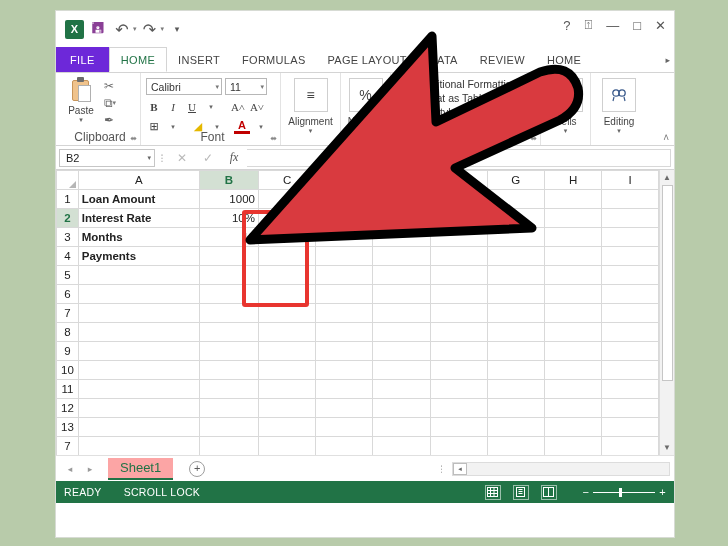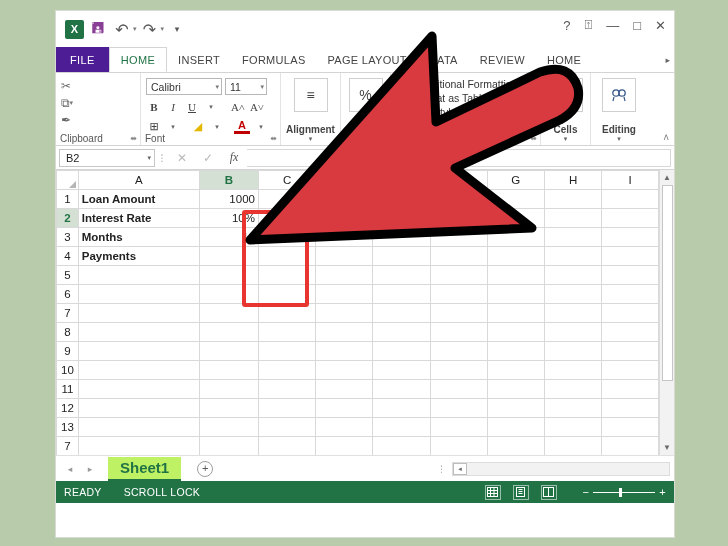--- a/index.html
+++ b/index.html
@@ -53,21 +53,21 @@
     font-size: 13px; color: #555;
   }
   .win-btns span { cursor: default; }
 
   
   .ribbon-tabs {
     height: 25px; display: flex; align-items: stretch;
     background: #fff; position: relative;
   }
   .tab-file {
-    background: #4c1d95; color: #fff;
+    background: #6d28d9; color: #fff;
     font-size: 11px; letter-spacing: .4px;
     padding: 0 14px; display: flex; align-items: center;
   }
   .tab {
     font-size: 11px; color: #444; letter-spacing: .3px;
     padding: 0 11px; display: flex; align-items: center;
     white-space: nowrap;
   }
   .tab.active {
     color: #217346; background: #fff;
@@ -86,21 +86,21 @@
     display: flex; position: relative;
   }
   .rgroup {
     position: relative; height: 100%;
     border-right: 1px solid #e3e3e3;
     padding: 2px 5px 0 5px;
     display: flex; flex-direction: column;
   }
   .rgroup-label {
     position: absolute; bottom: 1px; left: 4px; right: 0;
-    text-align: left; font-size: 10px; color: #555;
+    text-align: center; font-size: 12px; color: #555;
   }
   .rgroup-launch {
     position: absolute; bottom: 2px; right: 3px;
     font-size: 8px; color: #888;
   }
   .rrow { display: flex; align-items: center; gap: 3px; }
 
   .paste-col { display: flex; flex-direction: column; align-items: center;
                width: 40px; padding-top: 2px; }
   .paste-ico { width: 26px; height: 28px; position: relative; }
@@ -129,21 +129,21 @@
   .fbtn.b { font-weight: bold; font-family: "Liberation Serif", serif; }
   .fbtn.i { font-style: italic; font-family: "Liberation Serif", serif; }
   .fbtn.u { text-decoration: underline; font-family: "Liberation Serif", serif; }
 
   .bigbtn {
     width: 34px; height: 34px; border: 1px solid #cfcfcf; background: #fff;
     display: flex; align-items: center; justify-content: center;
     font-size: 14px; color: #444;
   }
   .bigbtn-col { display:flex; flex-direction:column; align-items:center; padding-top:3px;}
-  .bigbtn-txt { font-size: 10px; color: #444; margin-top: 12px; font-weight: bold; }
+  .bigbtn-txt { font-size: 10px; color: #444; margin-top: 4px; }
   .bigbtn-caret { font-size: 7px; color: #666; }
 
   .styles-list { display: flex; flex-direction: column; gap: 2px; padding-top: 3px; }
   .style-row { font-size: 10.5px; color: #333; display: flex; align-items: center; gap: 3px; }
   .mini-sq { width: 13px; height: 12px; border: 1px solid #bbb; background:#fff; }
 
   .ribbon-collapse {
     position: absolute; right: 5px; bottom: 2px;
     font-size: 10px; color: #777;
   }
@@ -212,24 +212,24 @@
               justify-content:center; font-size: 8px; color: #6b6b6b; }
   .vs-thumb { width: 11px; background: #ffffff; border: 1px solid #c6c6c6; }
 
   
   .tabbar {
     height: 26px; background: #fff; display: flex; align-items: center;
     padding: 0 4px; border-top: 1px solid #e0e0e0;
   }
   .nav-arrow { width: 20px; text-align: center; font-size: 9px; color: #9a9a9a; }
   .sheet-tab {
-    font-size: 15px; font-weight: bold; color: #217346;
+    font-size: 13px; font-weight: normal; color: #217346;
     padding: 2px 12px 3px 12px;
     border-bottom: 2px solid #217346;
-    background: #bef264;
+    background: #fca5a5;
     margin-left: 8px;
   }
   .add-sheet {
     width: 16px; height: 16px; border: 1px solid #9e9e9e; border-radius: 50%;
     font-size: 11px; color: #5a5a5a; display:flex; align-items:center;
     justify-content:center; margin-left: 16px; line-height: 1;
   }
   .tabbar-dots { margin-left: auto; color: #999; font-size: 9px; padding: 0 6px; }
   .hscroll {
     width: 218px; height: 14px; background: #f2f2f2;
@@ -319,20 +319,29 @@
       <div class="tab">REVIEW</div>
       <div class="tab">HOME</div>
       <div class="signin">Sign in</div>
       <div class="signin-caret">▸</div>
     </div>
 
     <div class="ribbon">
 
       <div class="rgroup" style="width:85px;">
         <div class="rrow" style="align-items:flex-start;">
+          <div class="paste-col">
+            <div class="paste-ico">
+              <div class="clip-body"></div>
+              <div class="clip-top"></div>
+              <div class="clip-page"></div>
+            </div>
+            <div class="paste-txt">Paste</div>
+            <div class="paste-caret">▾</div>
+          </div>
           <div class="small-ico-col">
             <div class="small-ico">✂</div>
             <div class="small-ico">
               <span>⧉</span>
               <span class="tiny-caret">▾</span>
             </div>
             <div class="small-ico">✒</div>
           </div>
         </div>
         <div class="rgroup-label">Clipboard</div>

